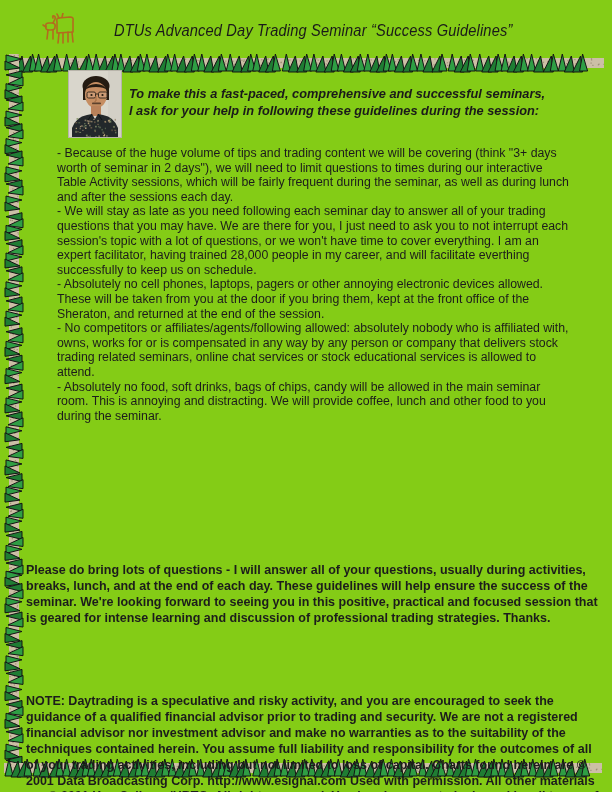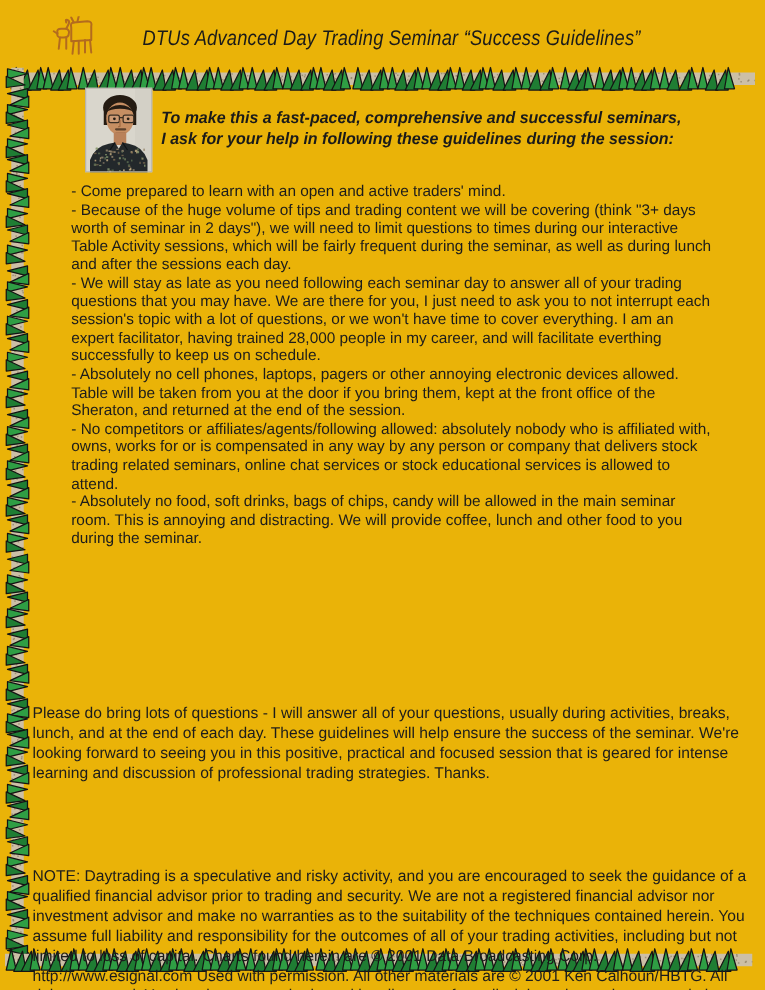--- a/index.html
+++ b/index.html
@@ -1,39 +1,39 @@
 <!DOCTYPE html>
 <html><head>
 <meta charset="utf-8">
 <style>
   html,body{margin:0;padding:0;background:#888;}
   .page{
     position:relative;width:612px;height:792px;margin:0 auto;
-    background:#eab308;overflow:hidden;
+    background:#84cc16;overflow:hidden;
     font-family:"Liberation Sans",sans-serif;color:#111;
   }
   .title{
     position:absolute;left:114px;top:21px;
     font-style:italic;font-size:17px;letter-spacing:.2px;white-space:nowrap;
     transform:scaleX(.86);transform-origin:left top;color:#1a1a1a;
   }
   .band{position:absolute;}
   .band svg{display:block;}
   #animal-icon{position:absolute;left:40px;top:13px;}
   #portrait{position:absolute;left:68px;top:70px;}
   .intro{
     position:absolute;left:129px;top:85px;width:460px;
     font-style:italic;font-weight:bold;font-size:13.2px;line-height:17px;
     transform:scaleX(.97);transform-origin:left top;color:#1a1a1a;
   }
   .bullets{
     position:absolute;left:57px;top:146px;width:516px;
     font-size:12.3px;line-height:14.6px;color:#1c1c1c;
   }
-  .para{position:absolute;left:26px;font-size:12.5px;line-height:15.9px;color:#1c1c1c;}
+  .para{position:absolute;left:26px;font-size:12.5px;line-height:15.9px;color:#1c1c1c;font-weight:bold;}
   .closing{top:563px;width:580px;}
   .note{top:651px;width:578px;margin-top:43px;}
 </style>
 </head>
 <body>
 
 <div class="page">
 
   <svg id="animal-icon" width="40" height="38" viewBox="0 0 40 38">
       <path d="M17 9 Q16 5 19 5 L30 4 Q34 4 33 8 L33 19 L17 20 Z" fill="none" stroke="#b36b1e" stroke-width="1.6" stroke-linecap="round" stroke-linejoin="round"></path>
@@ -1370,24 +1370,23 @@
       <rect x="26.5" y="60.6" width="1.4" height="1.5" fill="#7d6a50" opacity="0.8"></rect>
       <rect x="0.5" y="0.5" width="53" height="67" fill="none" stroke="#b8b4aa" stroke-width="1"></rect>
     </svg>
 
   <div class="intro">
     <div>To make this a fast-paced, comprehensive and successful seminars,</div>
     <div>I ask for your help in following these guidelines during the session:</div>
   </div>
 
   <div class="bullets">
-    <div>- Come prepared to learn with an open and active traders' mind.</div>
     <div>- Because of the huge volume of tips and trading content we will be covering (think "3+ days worth of seminar in 2 days"), we will need to limit questions to times during our interactive Table Activity sessions, which will be fairly frequent during the seminar, as well as during lunch and after the sessions each day.</div>
     <div>- We will stay as late as you need following each seminar day to answer all of your trading questions that you may have. We are there for you, I just need to ask you to not interrupt each session's topic with a lot of questions, or we won't have time to cover everything. I am an expert facilitator, having trained 28,000 people in my career, and will facilitate everthing successfully to keep us on schedule.</div>
-    <div>- Absolutely no cell phones, laptops, pagers or other annoying electronic devices allowed. Table will be taken from you at the door if you bring them, kept at the front office of the Sheraton, and returned at the end of the session.</div>
+    <div>- Absolutely no cell phones, laptops, pagers or other annoying electronic devices allowed. These will be taken from you at the door if you bring them, kept at the front office of the Sheraton, and returned at the end of the session.</div>
     <div>- No competitors or affiliates/agents/following allowed: absolutely nobody who is affiliated with, owns, works for or is compensated in any way by any person or company that delivers stock trading related seminars, online chat services or stock educational services is allowed to attend.</div>
     <div>- Absolutely no food, soft drinks, bags of chips, candy will be allowed in the main seminar room. This is annoying and distracting. We will provide coffee, lunch and other food to you during the seminar.</div>
   </div>
 
   <div class="para closing">Please do bring lots of questions - I will answer all of your questions, usually during activities, breaks, lunch, and at the end of each day. These guidelines will help ensure the success of the seminar. We're looking forward to seeing you in this positive, practical and focused session that is geared for intense learning and discussion of professional trading strategies. Thanks.</div>
 
   <div class="para note">NOTE: Daytrading is a speculative and risky activity, and you are encouraged to seek the guidance of a qualified financial advisor prior to trading and security.  We are not a registered financial advisor nor investment advisor and make no warranties as to the suitability of the techniques contained herein. You assume full liability and responsibility for the outcomes of all of your trading activities, including but not limited to loss of capital.  Charts found herein are © 2001 Data Broadcasting Corp. http://www.esignal.com Used with permission.  All other materials are © 2001 Ken Calhoun/HBTG. All rights reserved.   You hereby agree to be bound by all terms of our disclaimer, located on our website, at http://www.daytradinguniversity.com/disclaim.htm     We wish you success!</div>
 
 </div>
 

